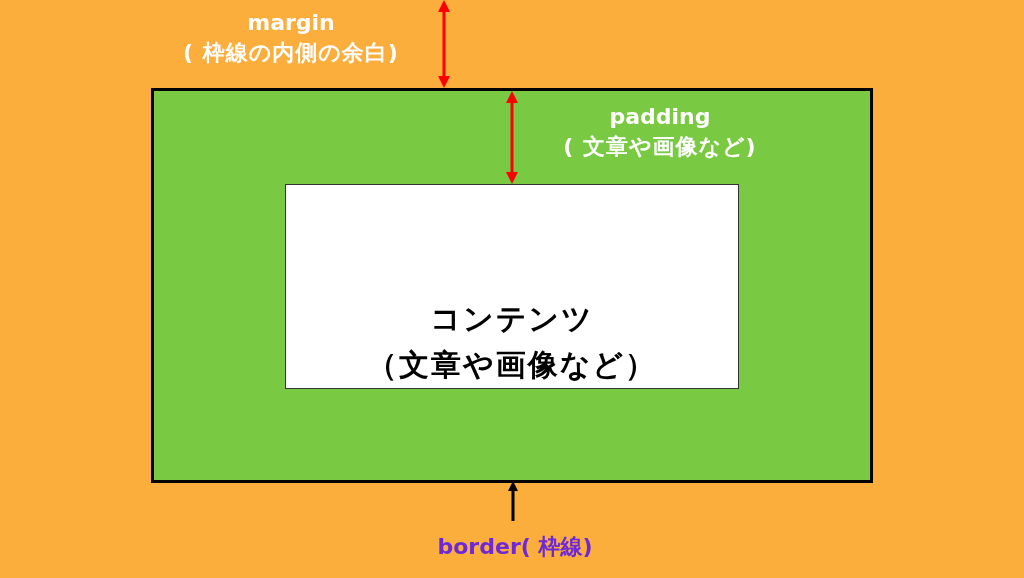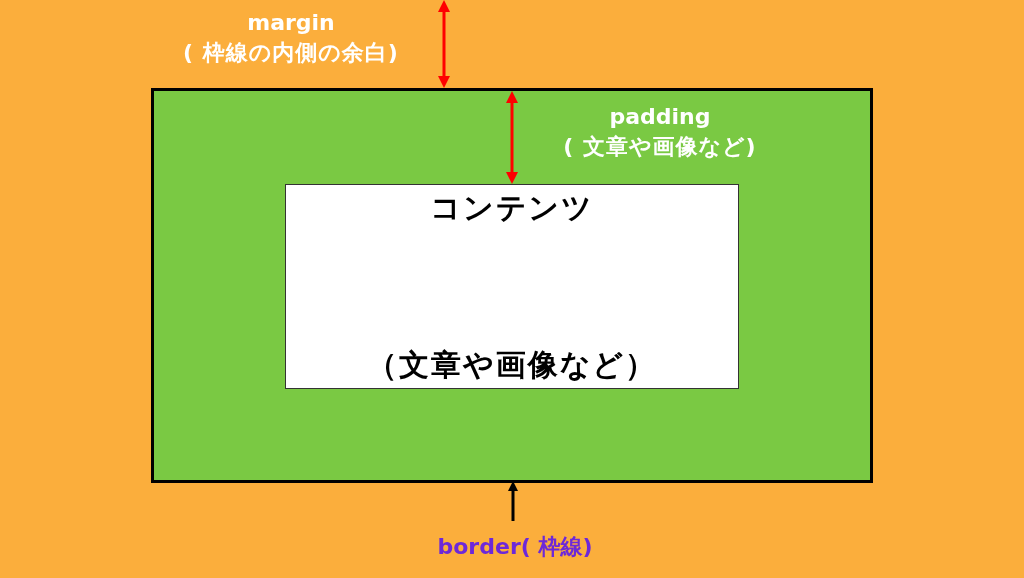--- a/index.html
+++ b/index.html
@@ -33,21 +33,21 @@
       position: absolute;
       left: 285px;
       top: 184px;
       width: 452px;
       height: 203px;
       border: 1px solid #333;
       background: #FFFFFF;
       display: flex;
       flex-direction: column;
       align-items: center;
-      justify-content: space-between;
+      justify-content: flex-end;
     }
     .content-line {
       font-weight: bold;
       font-size: 30px;
       color: #000;
       line-height: 46px;
       letter-spacing: 2px;
       white-space: nowrap;
     }
     .label {

